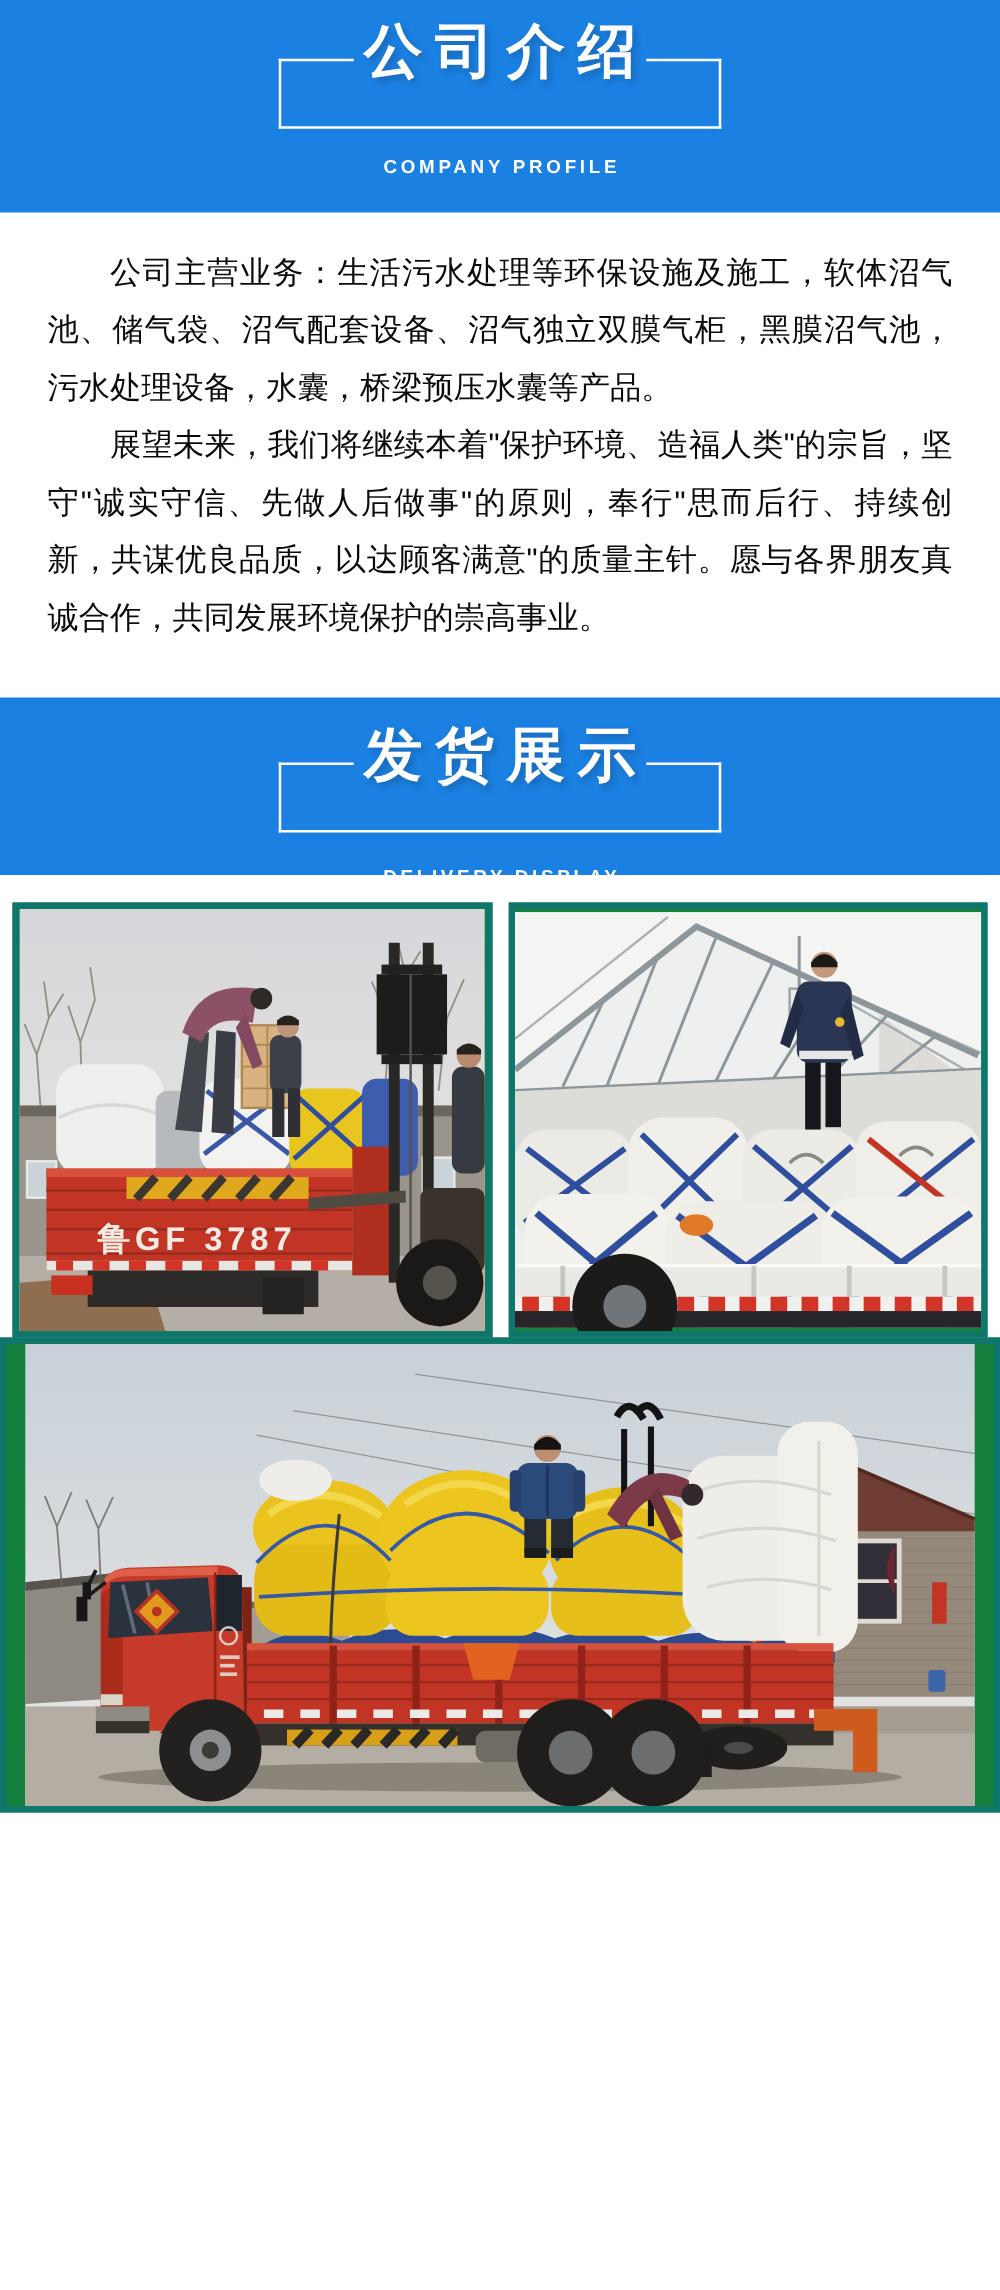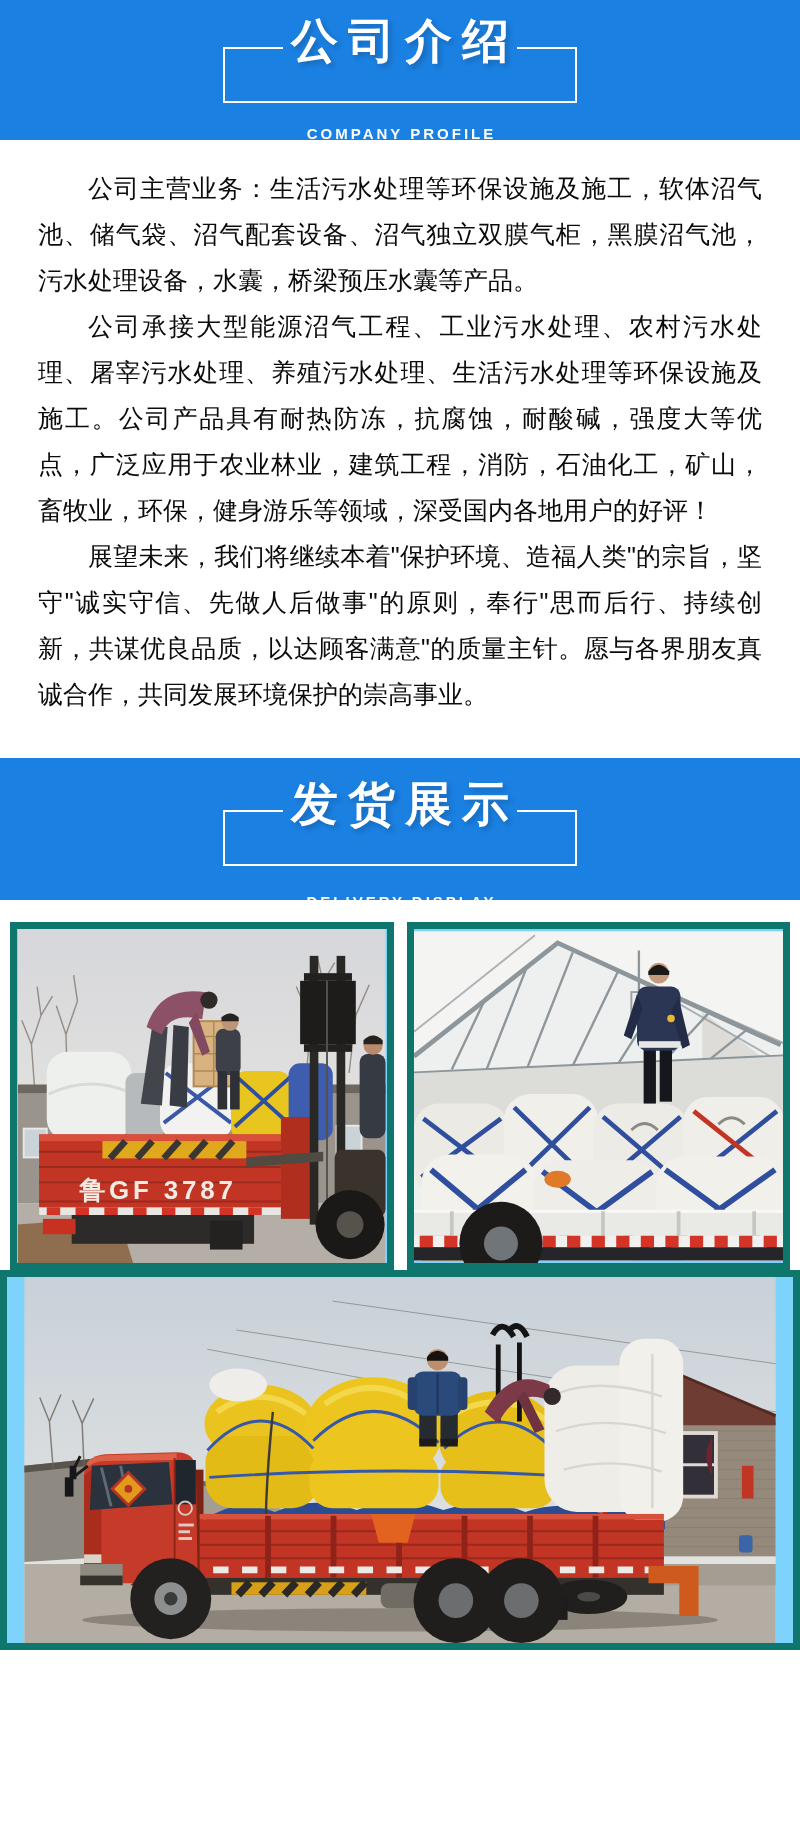--- a/index.html
+++ b/index.html
@@ -1,20 +1,20 @@
 <!DOCTYPE html>
 <html><head>
 <meta charset="utf-8">
 <style>
   html,body{margin:0;padding:0;background:#ffffff;}
   body{width:800px;font-family:"Liberation Sans","DejaVu Sans",sans-serif;}
 
   
   .band{position:relative;background:#1a80e2;overflow:hidden;}
-  .band--profile{height:140px;padding-left:24px;}
+  .band--profile{height:170px;padding-left:24px;}
   .band--delivery{height:142px;padding-left:35px;}
   .band .frame{position:absolute;left:223px;width:354px;height:56px;box-sizing:border-box;
     border:2px solid #fff;border-top:none;}
   .band .frame::before,.band .frame::after{content:"";position:absolute;top:0;width:60px;height:2px;background:#fff;}
   .band .frame::before{left:-2px;}
   .band .frame::after{right:-2px;}
   .band--profile .frame{top:47px;}
   .band--delivery .frame{top:52px;}
   .band .title{position:absolute;left:0;right:0;margin:0;text-align:center;color:#fff;
     font-size:47px;line-height:58px;font-weight:900;letter-spacing:10px;text-indent:10px;
@@ -27,40 +27,39 @@
   .band--delivery .subtitle{top:83px;}
 
   
   .profile-text{padding:25px 38px 0 38px;font-size:25px;line-height:46px;color:#0b0b0b;
     text-align:justify;}
   .profile-text p{margin:0;text-indent:2em;}
 
   
   .delivery{margin-top:41px;}
   .photo-row{display:flex;gap:13px;padding:0 10px;margin-top:22px;}
-  figure.photo{margin:0;border:7px solid #0f766e;box-sizing:border-box;background:#7dd3fc;overflow:hidden;}
+  figure.photo{margin:0;border:5px solid #0f766e;box-sizing:border-box;background:#15803d;overflow:hidden;}
   .photo-small{flex:1;height:348px;}
   .photo-wide{margin:22px 10px 0 10px;height:380px;}
   figure.photo svg{display:block;width:100%;height:100%;}
   .bottom-spacer{height:27px;}
 </style>
 </head>
 <body>
 
 <section>
   <header class="band band--profile">
     <h1 class="title">公司介绍</h1>
     <div class="frame">
       <span class="subtitle">COMPANY PROFILE</span>
     </div>
   </header>
 
   <div class="profile-text">
     <p>公司主营业务：生活污水处理等环保设施及施工，软体沼气池、储气袋、沼气配套设备、沼气独立双膜气柜，黑膜沼气池，污水处理设备，水囊，桥梁预压水囊等产品。</p>
-    <p>公司承接大型能源沼气工程、工业污水处理、农村污水处理、屠宰污水处理、养殖污水处理、生活污水处理等环保设施及施工。公司产品具有耐热防冻，抗腐蚀，耐酸碱，强度大等优点，广泛应用于农业林业，建筑工程，消防，石油化工，矿山，畜牧业，环保，健身游乐等领域，深受国内各地用户的好评！</p>
     <p>展望未来，我们将继续本着"保护环境、造福人类"的宗旨，坚守"诚实守信、先做人后做事"的原则，奉行"思而后行、持续创新，共谋优良品质，以达顾客满意"的质量主针。愿与各界朋友真诚合作，共同发展环境保护的崇高事业。</p>
   </div>
 </section>
 
 <section class="delivery">
   <header class="band band--delivery">
     <h1 class="title">发货展示</h1>
     <div class="frame">
       <span class="subtitle">DELIVERY DISPLAY</span>
     </div>

